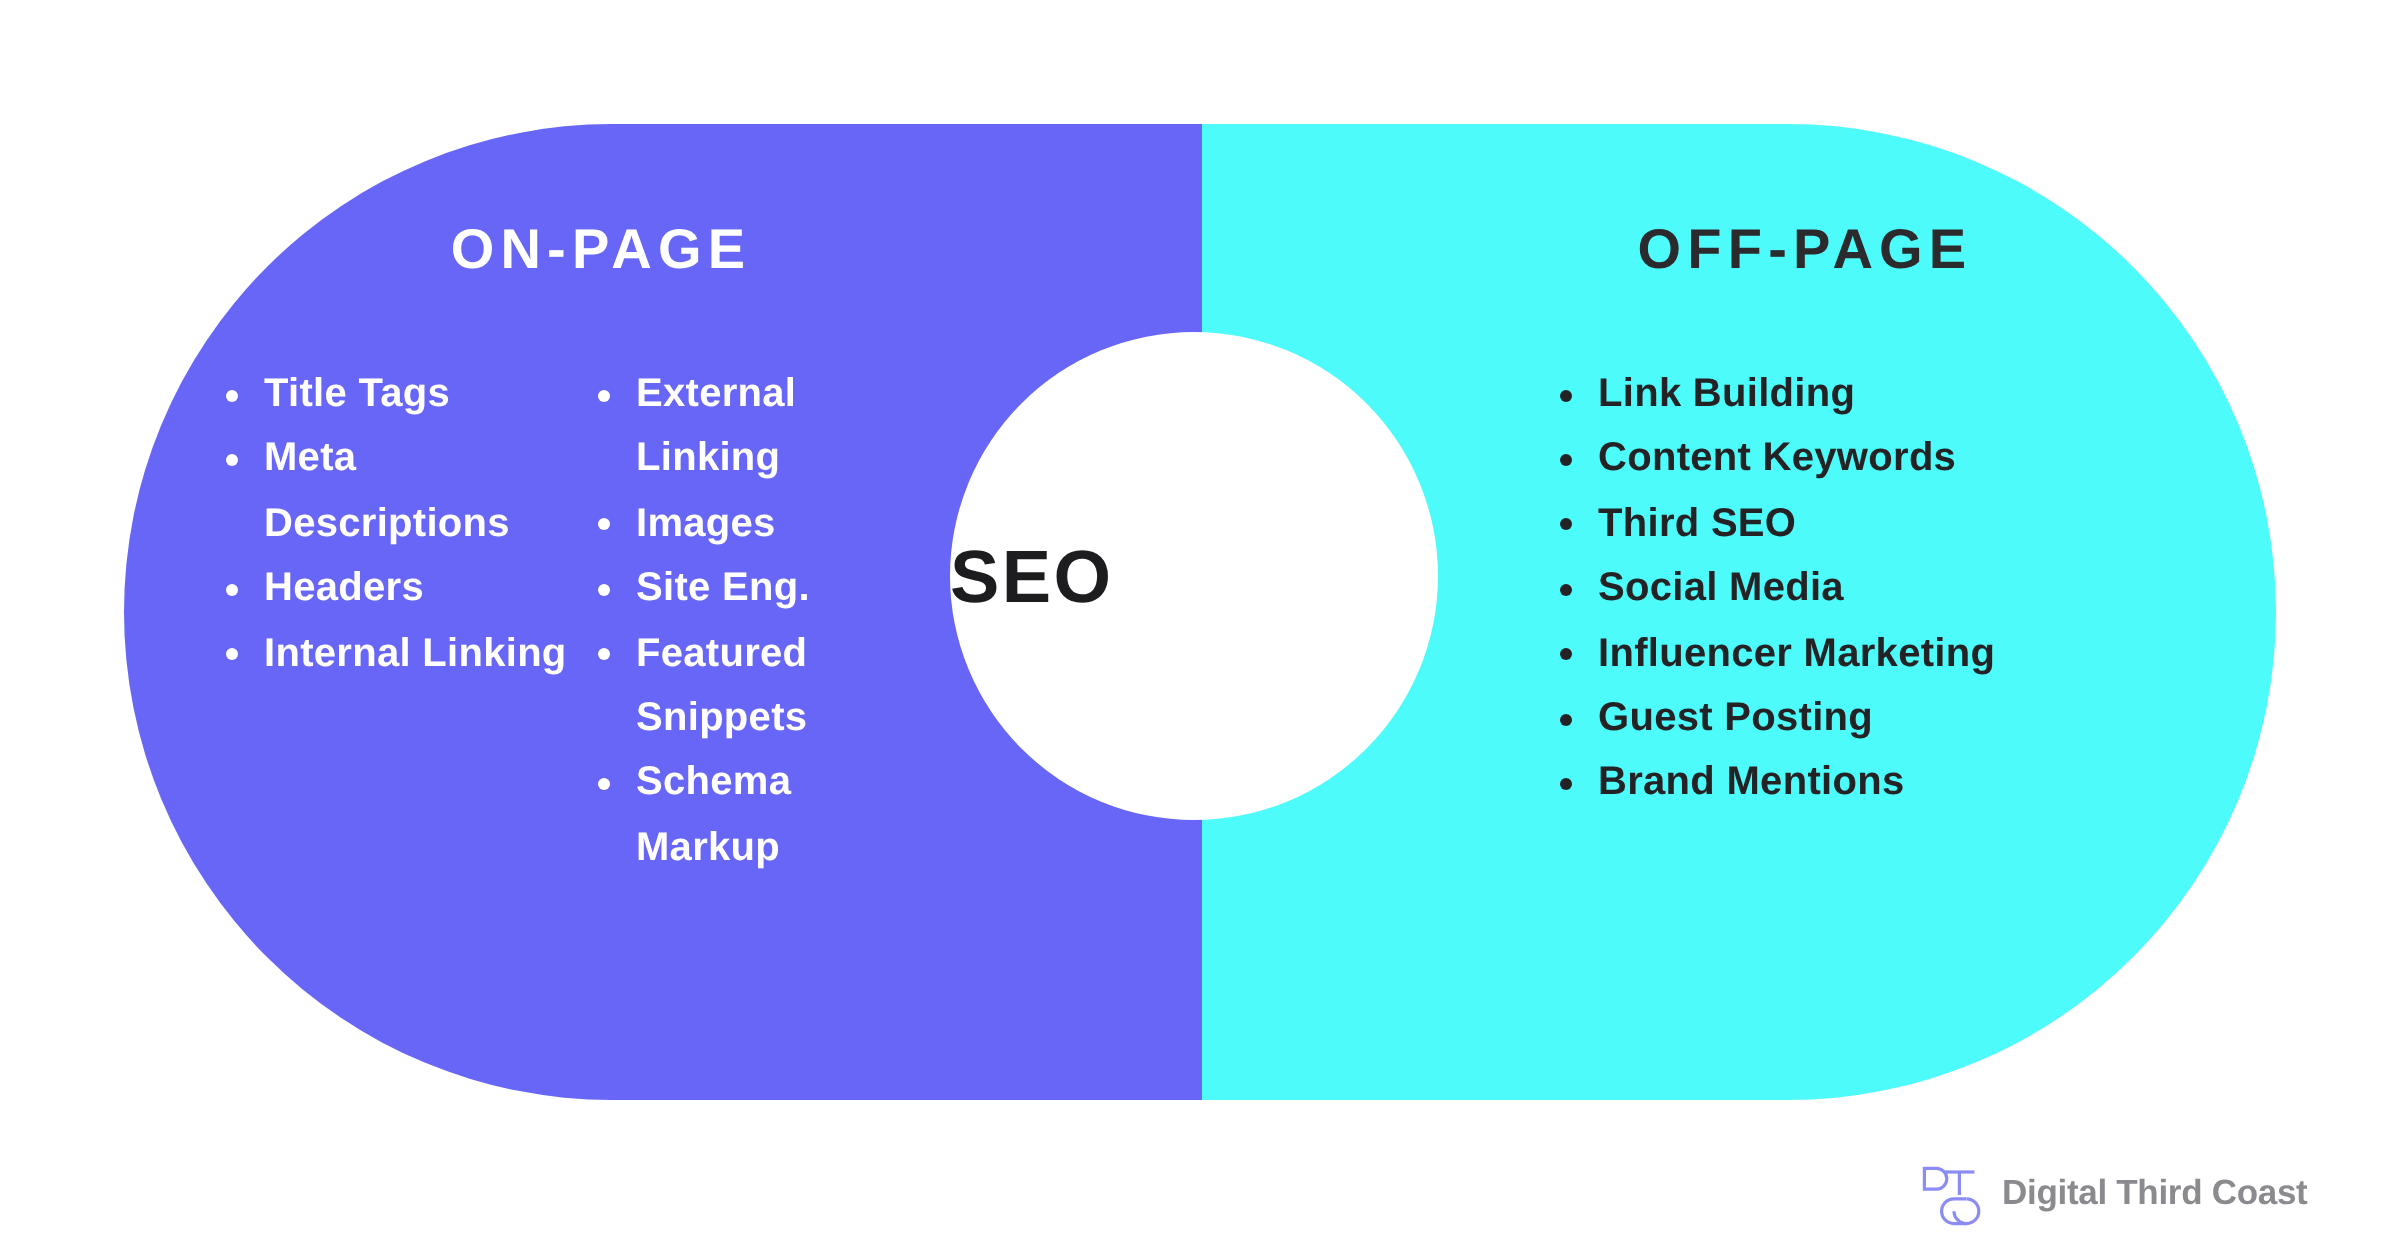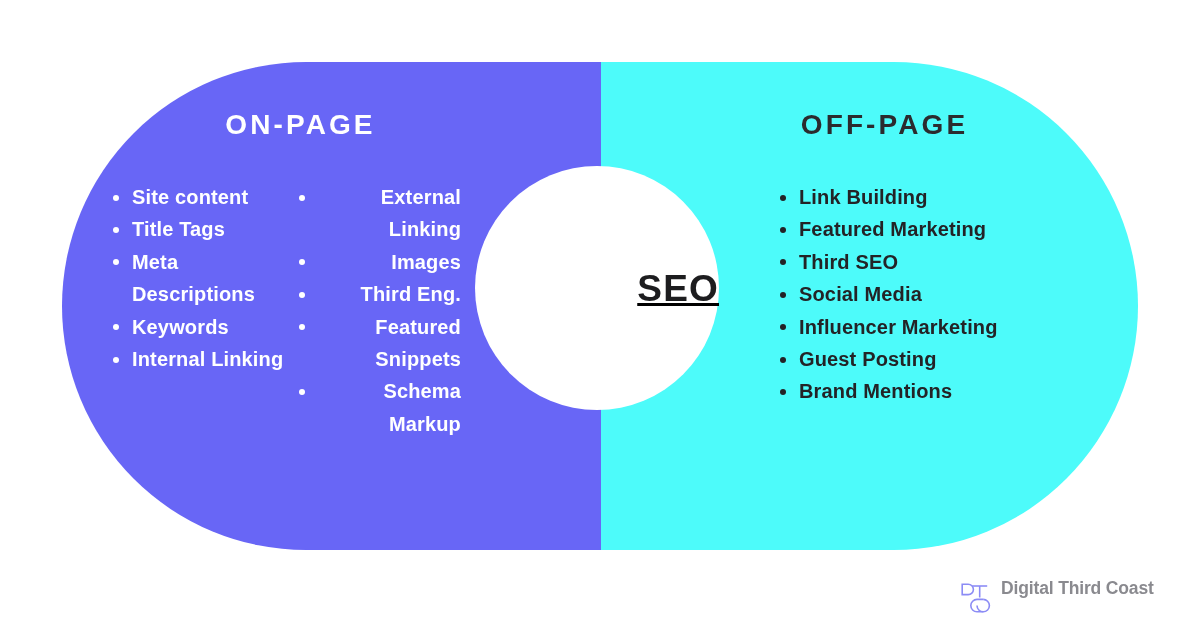--- a/index.html
+++ b/index.html
@@ -44,43 +44,42 @@
   .center-circle {
     position: absolute;
     left: 475px;
     top: 166px;
     width: 244px;
     height: 244px;
     border-radius: 50%;
     background: #ffffff;
     display: flex;
     align-items: center;
-    justify-content: flex-end;
-    text-decoration: underline;
+    justify-content: flex-start;
   }
   .center-label {
     font-size: 37px;
     font-weight: 700;
     letter-spacing: 1.2px;
     color: #1d1d1f;
     line-height: 1;
   }
 
   
   .heading {
     position: absolute;
     top: 108px;
     font-size: 28px;
     font-weight: 700;
     letter-spacing: 3.1px;
     line-height: 1.2;
     white-space: nowrap;
   }
   .heading.on  { left: 0; width: 601px; text-align: center; color: #ffffff; }
-  .heading.off { left: 616px; width: 537px; text-align: center; color: #2b2b2e; }
+  .heading.off { left: 634px; width: 537px; text-align: center; color: #2b2b2e; }
 
   
   .list {
     position: absolute;
     margin: 0;
     padding: 0;
     list-style: none;
   }
   .list li {
     position: relative;
@@ -98,29 +97,30 @@
     width: 6px;
     height: 6px;
     border-radius: 50%;
     background: currentColor;
   }
   .list.light li { color: #ffffff; }
   .list.dark  li { color: #232326; }
 
   
   .list.col-onpage-1 { left: 110px; top: 181px; width: 175px; }
-  .list.col-onpage-2 { left: 296px; top: 181px; width: 165px; text-align: right; }
+  .list.col-onpage-2 { left: 296px; top: 181px; width: 165px; }
   .list.col-offpage  { left: 777px; top: 181px; width: 260px; }
 
   
   .logo {
     position: absolute;
     left: 958px;
     top: 580px;
     display: flex;
+    align-items: center;
     gap: 9px;
   }
   .logo-mark {
     width: 34px;
     height: 34px;
     display: block;
   }
   .logo-text {
     font-size: 17.5px;
     font-weight: 700;
@@ -138,38 +138,37 @@
   <div class="pill">
     <div class="pill-half left"></div>
     <div class="pill-half right"></div>
   </div>
 
   <div class="heading on">ON-PAGE</div>
 
   <div class="heading off">OFF-PAGE</div>
 
   <ul class="list light col-onpage-1">
-    <li>Site content</li>
     <li>Title Tags</li>
     <li>Meta Descriptions</li>
-    <li>Keywords</li>
+    <li>Headers</li>
     <li>Internal Linking</li>
   </ul>
 
   <ul class="list light col-onpage-2">
     <li>External Linking</li>
     <li>Images</li>
-    <li>Third Eng.</li>
+    <li>Site Eng.</li>
     <li>Featured Snippets</li>
     <li>Schema Markup</li>
   </ul>
 
   <ul class="list dark col-offpage">
     <li>Link Building</li>
-    <li>Featured Marketing</li>
+    <li>Content Keywords</li>
     <li>Third SEO</li>
     <li>Social Media</li>
     <li>Influencer Marketing</li>
     <li>Guest Posting</li>
     <li>Brand Mentions</li>
   </ul>
 
   <div class="center-circle">
     <span class="center-label">SEO</span>
   </div>

